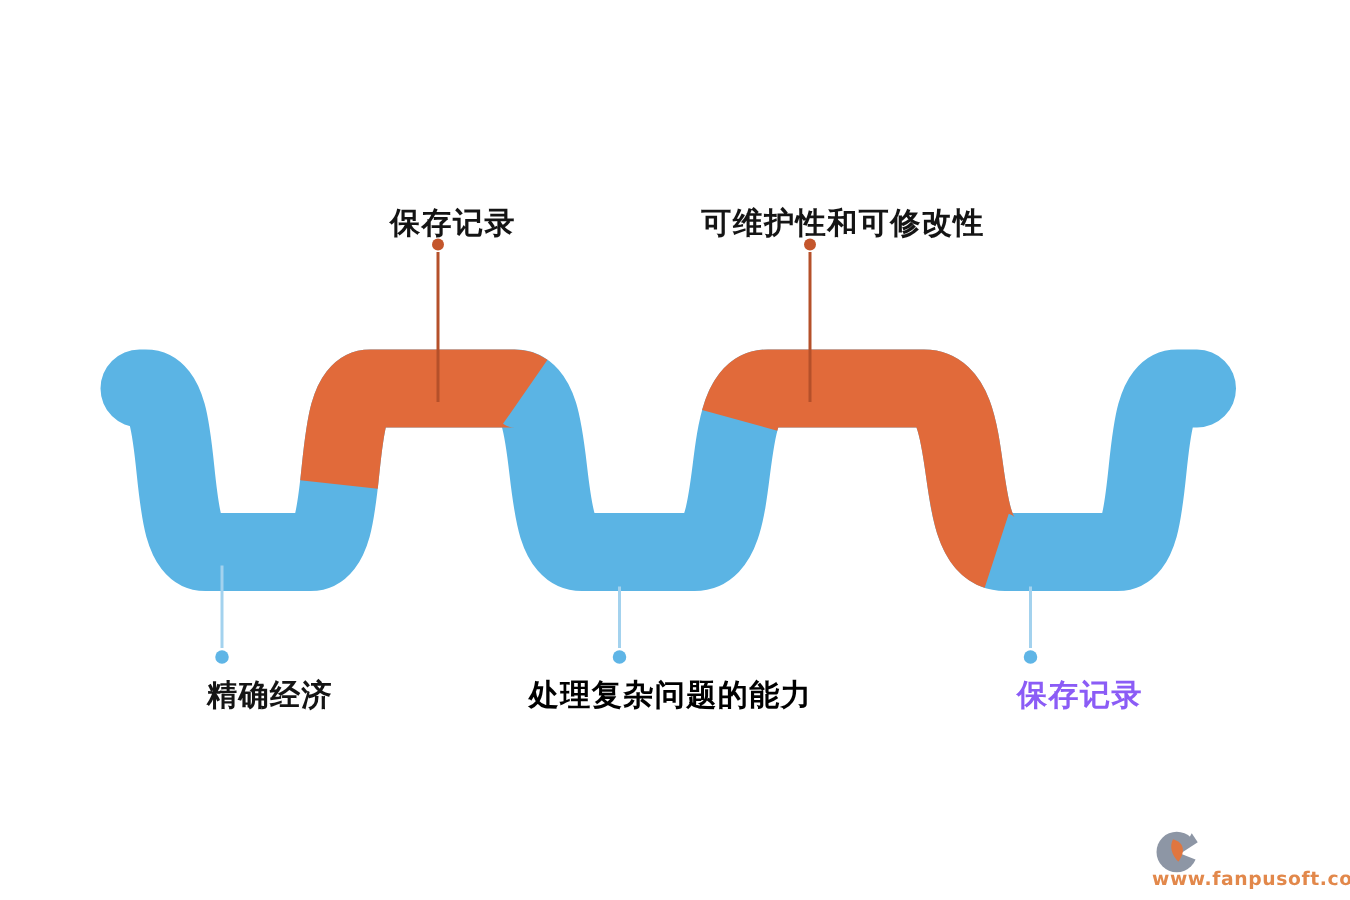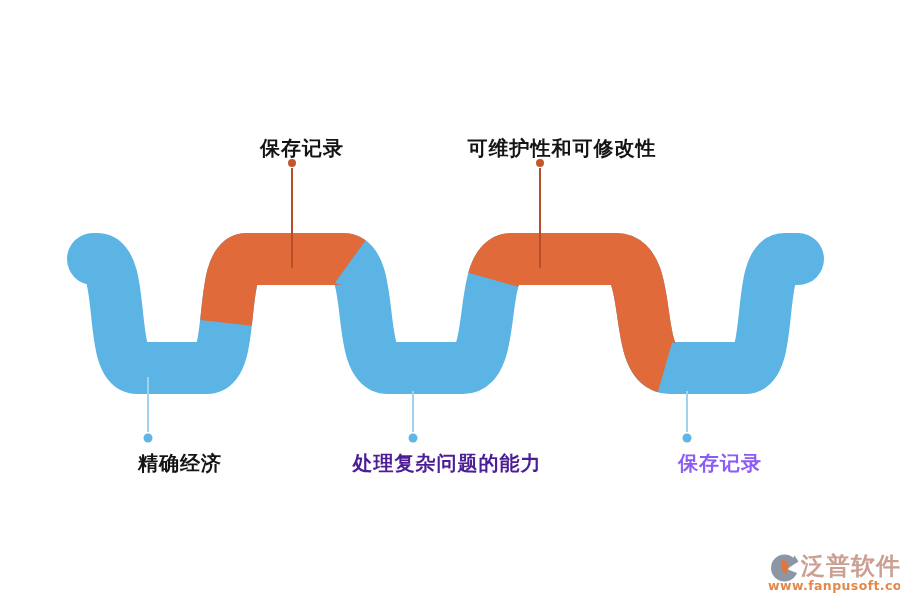--- a/index.html
+++ b/index.html
@@ -41,28 +41,27 @@
       <line x1="413" y1="391" x2="413" y2="432" stroke="#a3d2ee" stroke-width="2"></line>
       <circle cx="413" cy="438" r="4.5" fill="#5fb5e6"></circle>
       <line x1="687" y1="391" x2="687" y2="432" stroke="#a3d2ee" stroke-width="2"></line>
       <circle cx="687" cy="438" r="4.5" fill="#5fb5e6"></circle>
     </svg>
 
   <div id="labels">
       <div class="node-label" style="left: 302px; top: 135px; color: rgb(20, 20, 20);">保存记录</div>
       <div class="node-label" style="left: 562px; top: 135px; color: rgb(20, 20, 20); text-align: center;">可维护性和可修改性</div>
       <div class="node-label" style="left: 152px; top: 450px; color: rgb(20, 20, 20); margin-left: 28px;">精确经济</div>
-      <div class="node-label" style="left: 447px; top: 450px; color: #4c1d95;">处理复杂问题的能力</div>
+      <div class="node-label" style="left: 447px; top: 450px; color: #000000;">处理复杂问题的能力</div>
       <div class="node-label" style="left: 720px; top: 450px; color: #8b5cf6;">保存记录</div>
     </div>
 
   <div id="watermark">
     <svg id="wm-icon" viewBox="0 0 30 30">
       <circle cx="14.5" cy="15" r="13.5" fill="#8d96a5"></circle>
       <path d="M29 6 L15.5 15.5 L29.5 21 A15 15 0 0 0 29 6 Z" fill="#ffffff"></path>
       <path d="M24.5 2.5 L28.5 8.5 L17 16 Z" fill="#8d96a5"></path>
       <path d="M12 6.5 C19.5 8.5 20.5 15 15.5 21.5 C11 17 9.5 11 12 6.5 Z" fill="#e0763f"></path>
     </svg>
-    <div id="wm-title" style="color: rgb(203, 160, 147);">泛普软件</div>
     <div id="wm-url" style="color: rgb(226, 136, 75);">www.fanpusoft.com</div>
   </div>
 
 </div>
 
 </body></html>

